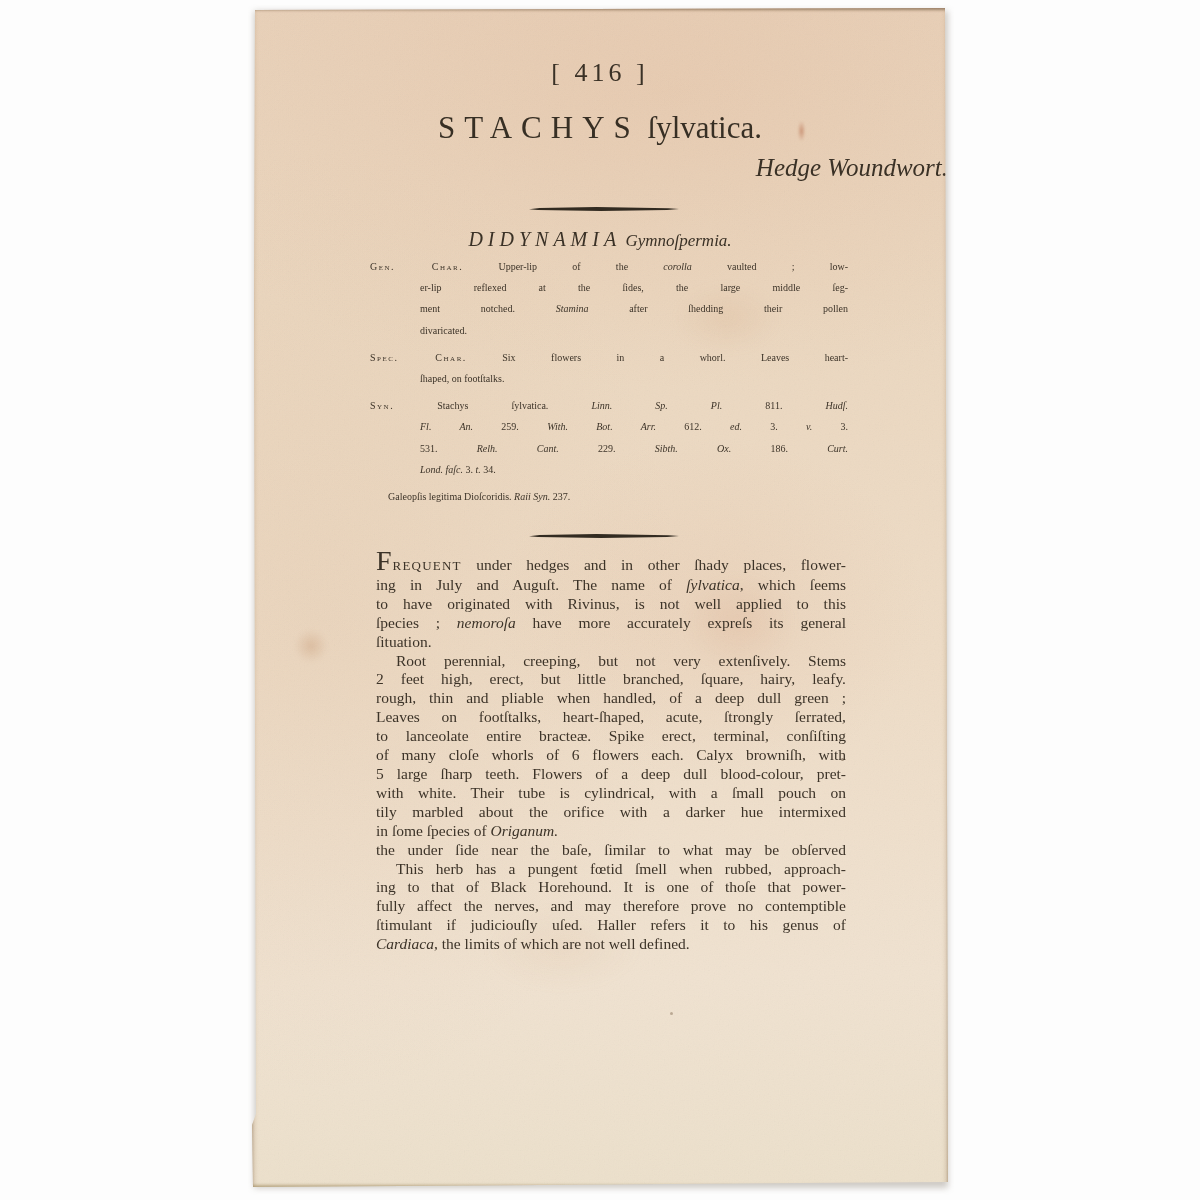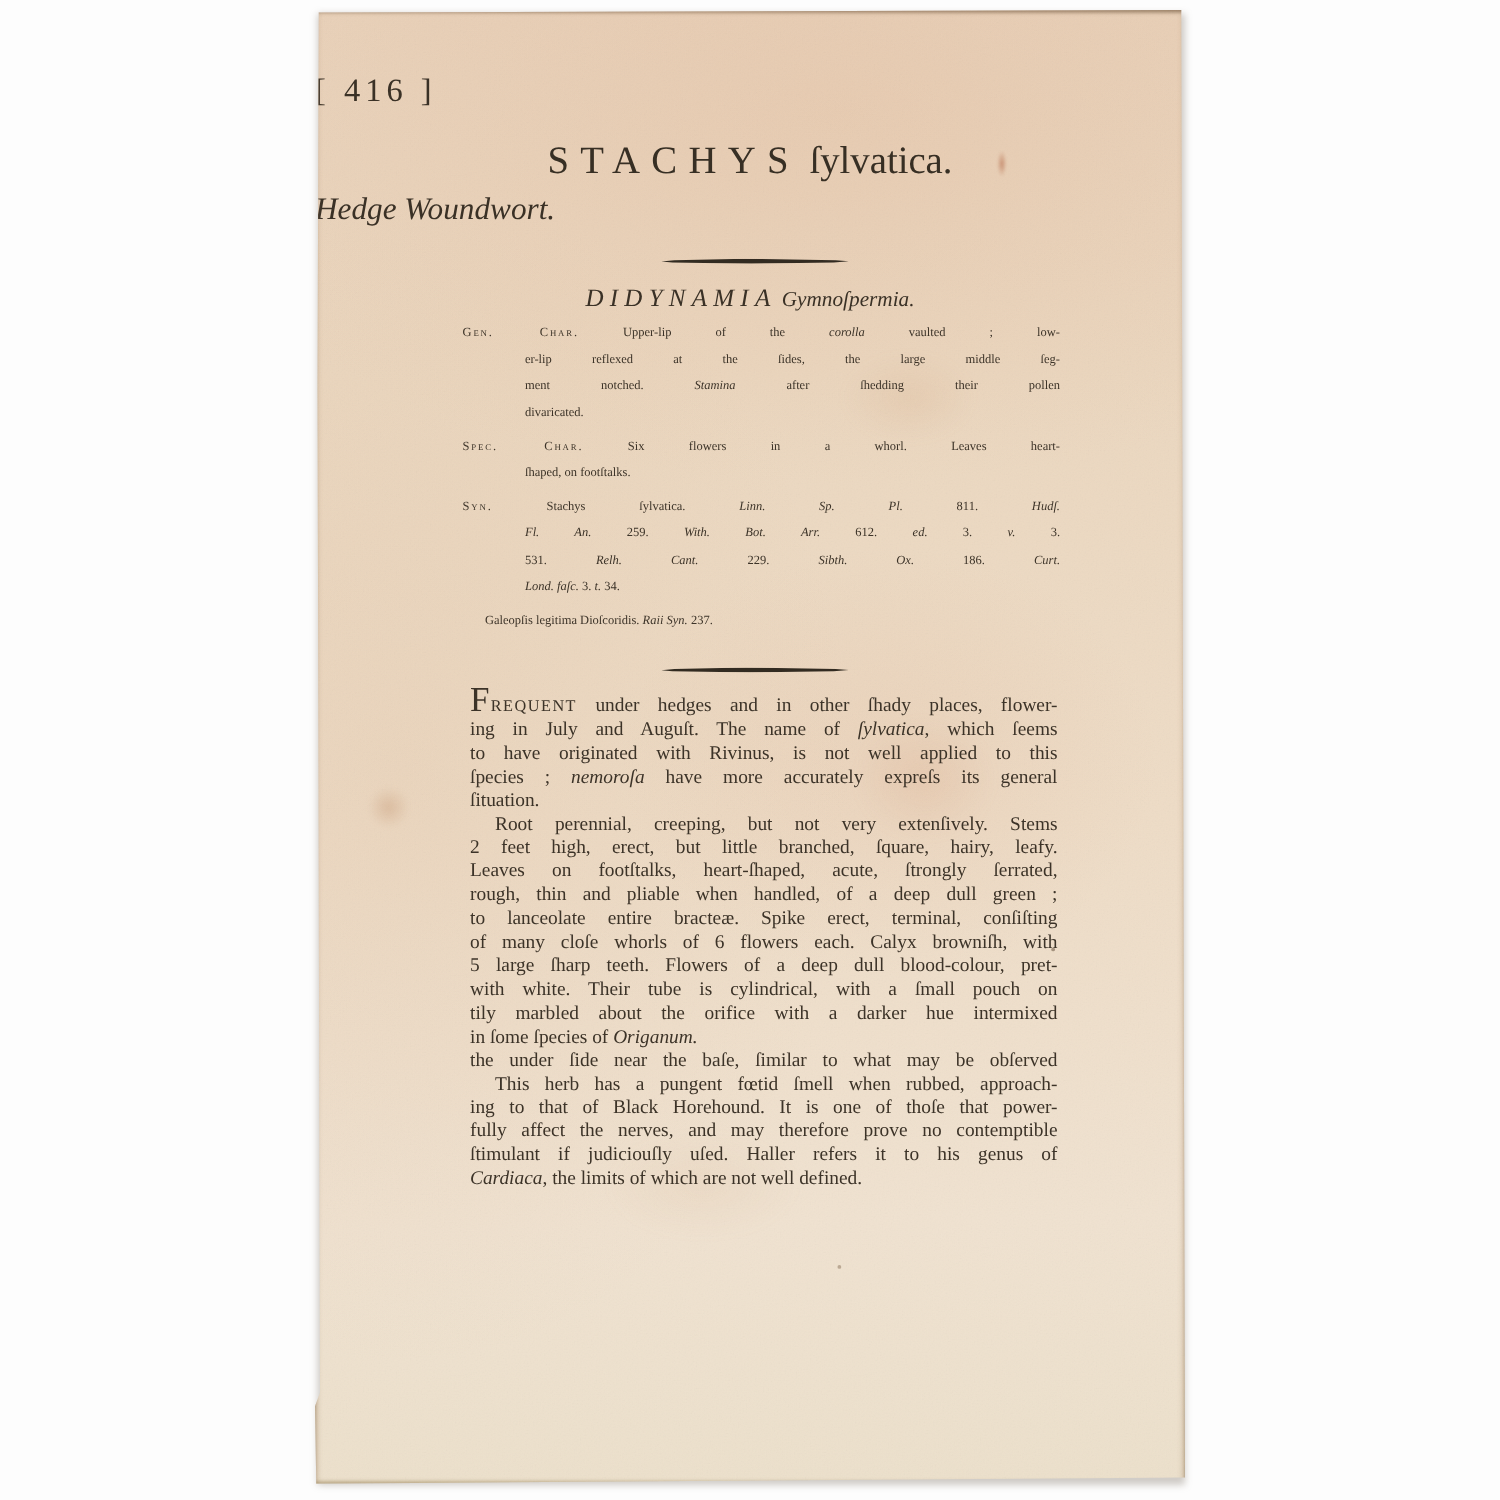--- a/index.html
+++ b/index.html
@@ -34,29 +34,29 @@
   .stain.redstreak{left:544px;top:108px;width:11px;height:30px;background:radial-gradient(closest-side,rgba(170,85,50,0.48),rgba(170,85,50,0) 70%);filter:blur(1px);}
   .stain.soft1{left:408px;top:545px;width:160px;height:140px;background:radial-gradient(closest-side,rgba(210,150,115,0.16),rgba(210,150,115,0) 70%);filter:blur(5px);}
   .stain.soft2{left:400px;top:260px;width:150px;height:100px;background:radial-gradient(closest-side,rgba(205,155,115,0.15),rgba(205,155,115,0) 70%);filter:blur(5px);}
   .stain.soft3{left:200px;top:880px;width:220px;height:120px;background:radial-gradient(closest-side,rgba(205,160,120,0.10),rgba(205,160,120,0) 70%);filter:blur(6px);}
   .speck1{position:absolute;left:589px;top:750px;width:3px;height:3px;border-radius:50%;background:rgba(90,70,50,0.5);}
   .speck2{position:absolute;left:418px;top:1004px;width:3px;height:3px;border-radius:50%;background:rgba(110,85,60,0.4);}
   .texture{position:absolute;inset:0;pointer-events:none;}
 
   .content{position:absolute;inset:0;}
   .page-number{
-    position:absolute;top:50px;left:0;width:100%;
+    position:absolute;top:50px;left:0;width:100%;text-align:center;
     font-size:26px;letter-spacing:4px;color:#3a3126;
   }
   .title{
     position:absolute;top:102px;left:0;width:100%;text-align:center;margin:0;
     font-size:31px;font-weight:normal;color:#372f24;
   }
   .subtitle{
-    position:absolute;top:146px;left:0;width:100%;text-align:left;margin:0;
+    position:absolute;top:146px;left:0;width:100%;text-align:right;margin:0;
     font-size:25px;font-weight:normal;font-style:italic;color:#3a3126;
   }
   .rule{
     position:absolute;left:277px;width:150px;height:4px;background:#322b21;
     clip-path:polygon(0% 55%,7% 28%,45% 0%,93% 30%,100% 52%,92% 74%,48% 100%,6% 76%);
   }
   .rule.r1{top:199px;}
   .rule.r2{top:526px;}
   .taxonomy{
     position:absolute;top:220px;left:0;width:100%;text-align:center;
@@ -148,22 +148,22 @@
         <div class="body-para">
             <div class="line"><span class="seg-dc">F</span><span class="seg-cap">REQUENT</span><span class="seg-r"> under hedges and in other ſhady places, flower-</span></div>
             <div class="line"><span class="seg-r">ing in July and Auguſt.   The name of </span><span class="seg-i">ſylvatica</span><span class="seg-r">, which ſeems</span></div>
             <div class="line"><span class="seg-r">to have originated with Rivinus, is not well applied to this</span></div>
             <div class="line"><span class="seg-r">ſpecies ;  </span><span class="seg-i">nemoroſa</span><span class="seg-r"> have more accurately expreſs its general</span></div>
             <div class="line end"><span class="seg-r">ſituation.</span></div>
           </div>
         <div class="body-para indent">
             <div class="line"><span class="seg-r">Root perennial, creeping, but not very extenſively.   Stems</span></div>
             <div class="line"><span class="seg-r">2 feet high, erect, but little branched, ſquare, hairy, leafy.</span></div>
+            <div class="line"><span class="seg-r">rough, thin and pliable when handled, of a deep dull green ;</span></div>
             <div class="line"><span class="seg-r">Leaves on footſtalks, heart-ſhaped, acute, ſtrongly ſerrated,</span></div>
-            <div class="line"><span class="seg-r">rough, thin and pliable when handled, of a deep dull green ;</span></div>
             <div class="line"><span class="seg-r">to lanceolate entire bracteæ.   Spike erect, terminal, conſiſting</span></div>
             <div class="line"><span class="seg-r">of many cloſe whorls of 6 flowers each.   Calyx browniſh, with</span></div>
             <div class="line"><span class="seg-r">5 large ſharp teeth.   Flowers of a deep dull blood-colour, pret-</span></div>
             <div class="line"><span class="seg-r">with white.   Their tube is cylindrical, with a ſmall pouch on</span></div>
             <div class="line"><span class="seg-r">tily marbled about the orifice with a darker hue intermixed</span></div>
             <div class="line end"><span class="seg-r">in ſome ſpecies of </span><span class="seg-i">Origanum.</span></div>
             <div class="line"><span class="seg-r">the under ſide near the baſe, ſimilar to what may be obſerved</span></div>
           </div>
         <div class="body-para indent">
             <div class="line"><span class="seg-r">This herb has a pungent fœtid ſmell when rubbed, approach-</span></div>

